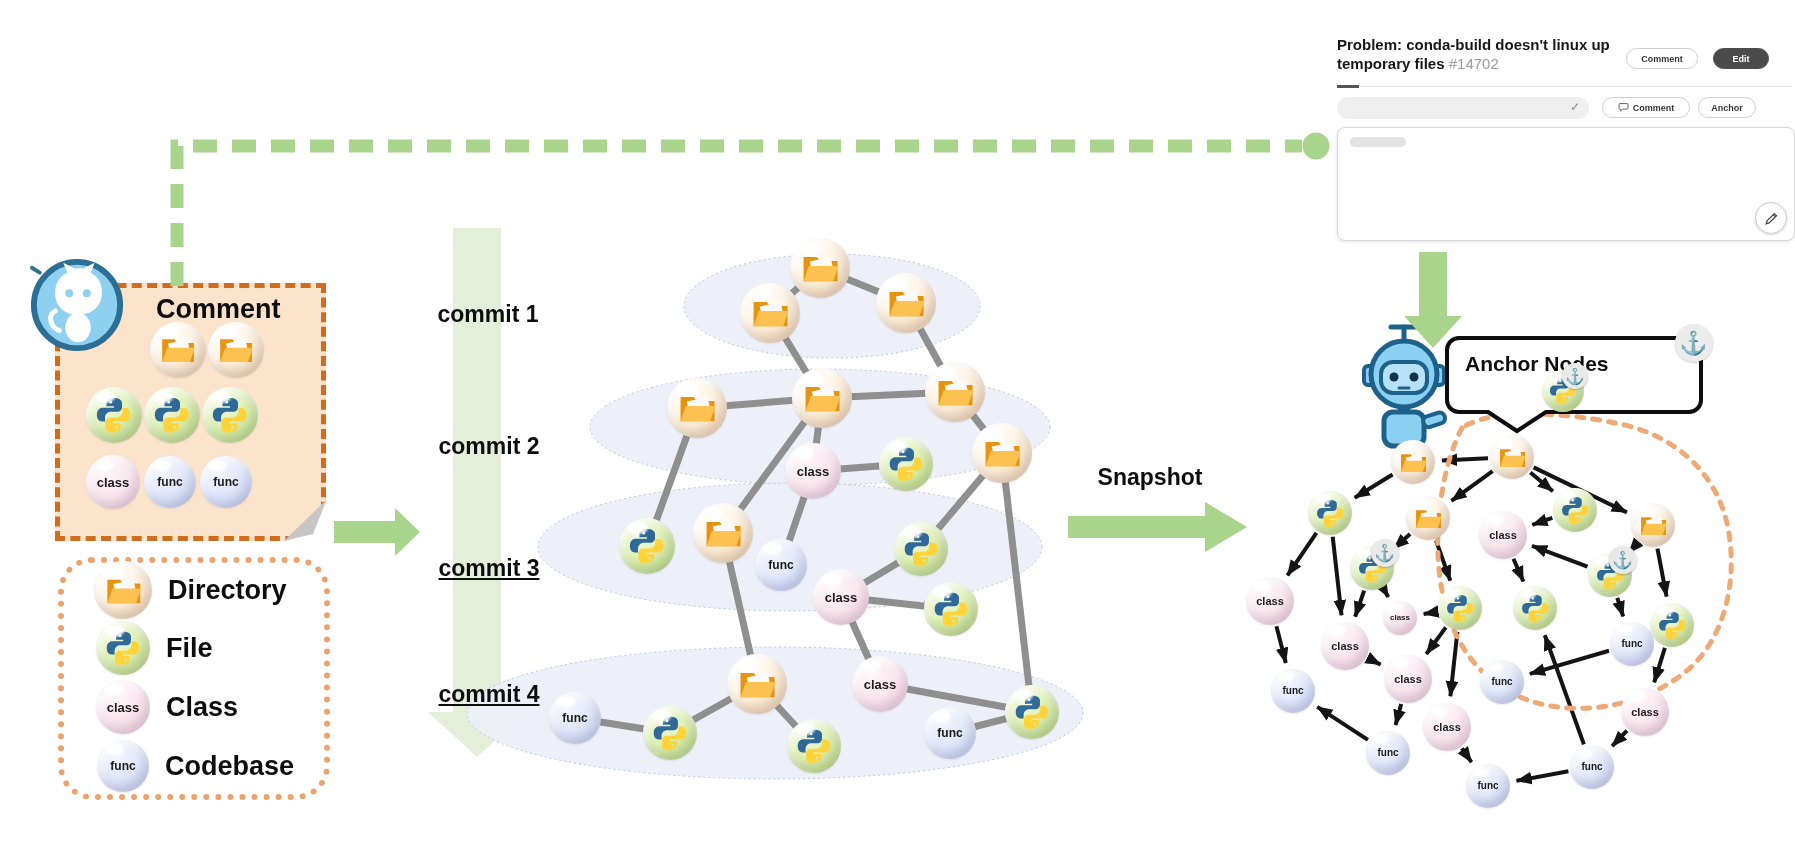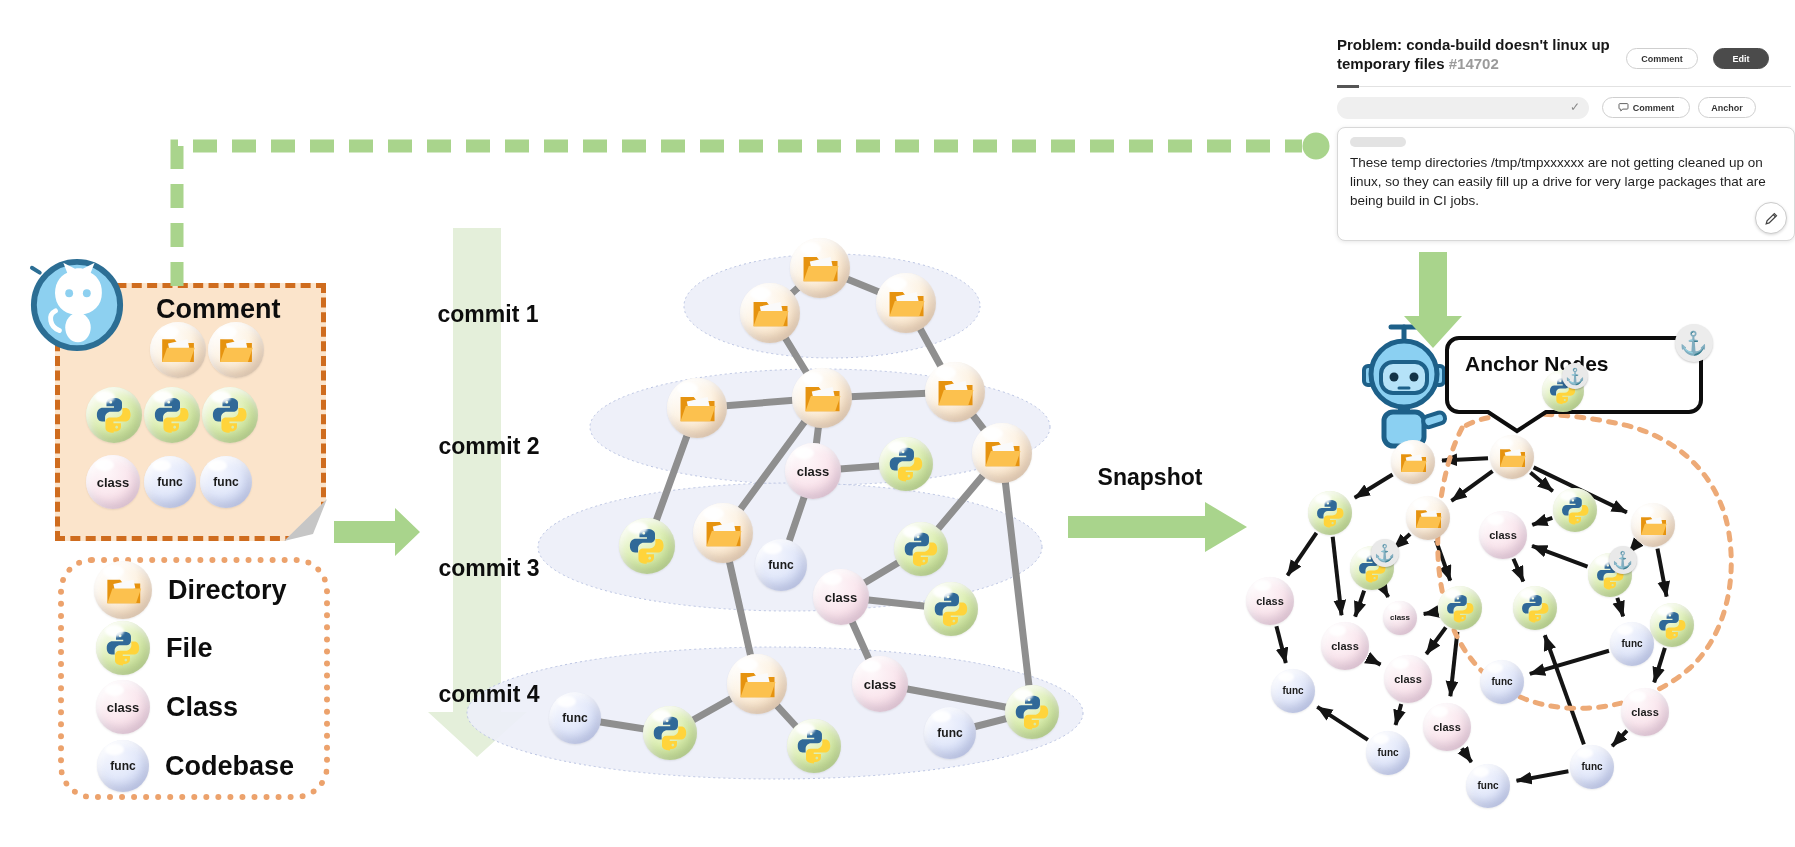--- a/index.html
+++ b/index.html
@@ -40,21 +40,21 @@
   
   .commit-label{position:absolute;width:170px;text-align:center;
                 font:700 23px "Liberation Sans",sans-serif;color:#0d0d0d;z-index:2;}
   #snapshot-label{left:1060px;top:464px;width:180px;text-align:center;
                   font:700 23px "Liberation Sans",sans-serif;color:#0d0d0d;z-index:2;}
 
   
   #issue-panel{left:1330px;top:30px;width:465px;height:215px;z-index:2;}
   #issue-title{position:absolute;left:7px;top:5px;width:300px;
                font:700 15px/19px "Liberation Sans",sans-serif;color:#171717;}
-  #issue-number{color:#9b9b9b;font-weight:700;}
+  #issue-number{color:#9b9b9b;font-weight:400;}
   .pill{position:absolute;border:1px solid #cfcfcf;border-radius:999px;background:#fff;
         font:700 9px "Liberation Sans",sans-serif;color:#333;display:flex;align-items:center;
         justify-content:center;gap:4px;height:21px;box-sizing:border-box;}
   .pill.dark{background:#4b4b4b;color:#fff;border-color:#4b4b4b;}
   #issue-divider{position:absolute;left:7px;right:4px;top:56px;border-top:1px solid #e2e2e2;}
   #issue-divider-dark{position:absolute;left:7px;top:55px;width:22px;height:3px;background:#555;}
   #issue-inputbar{position:absolute;left:7px;top:67px;width:252px;height:22px;background:#efefef;
                   border-radius:11px;}
   #issue-check{position:absolute;right:9px;top:3px;color:#8a8a8a;font-size:12px;}
   #comment-card-back{position:absolute;left:13px;top:102px;width:448px;height:103px;background:#fff;
@@ -217,22 +217,22 @@
 </div>
 <div class="legend-row" style="left:97px;top:740px;">
   <span class="legend-icon"><div class="node t-func inline" style="height: 52px; width: 52px;">
         <span class="nlab" style="font-size: 12px;">func</span>
       </div></span>
   <span class="legend-label">Codebase</span>
 </div>
 
 <div class="commit-label" style="left:403px;top:301px;">commit 1</div>
 <div class="commit-label" style="left:404px;top:433px;">commit 2</div>
-<div class="commit-label" style="left:404px;top:555px;">commit 3</div>
-<div class="commit-label" style="left:404px;top:681px;">commit 4</div>
+<div class="commit-label" style="left:404px;top:555px;text-decoration:underline;">commit 3</div>
+<div class="commit-label" style="left:404px;top:681px;text-decoration:underline;">commit 4</div>
 
 <div id="snapshot-label" class="abs">Snapshot</div>
 
 <div id="issue-panel" class="abs">
   <div id="issue-title">
     <span>Problem: conda-build doesn't linux up</span><br>
     <span>temporary files </span><span id="issue-number">#14702</span>
   </div>
   <div class="pill" style="left:296px;top:18px;width:72px;">
     <span>Comment</span>
@@ -250,21 +250,20 @@
         <use href="#sym-chat"></use>
       </svg>
     <span>Comment</span>
   </div>
   <div class="pill" style="left:368px;top:67px;width:58px;">
     <span>Anchor</span>
   </div>
   <div id="comment-card-back"></div>
   <div id="comment-card">
     <div id="comment-author-pill"></div>
-    <div id="comment-body">These temp directories /tmp/tmpxxxxxx are not getting cleaned up on linux, so they can easily fill up a drive for very large packages that are being build in CI jobs.</div>
     <div id="pencil-button">
       <svg width="17" height="17" viewBox="0 0 24 24">
           <use href="#sym-pencil"></use>
         </svg>
     </div>
   </div>
 </div>
 
 <svg id="robot" class="abs" width="100" height="128" viewBox="0 0 100 128">
   <line x1="50" y1="16" x2="50" y2="5" stroke="#1d6089" stroke-width="5" stroke-linecap="round"></line>

